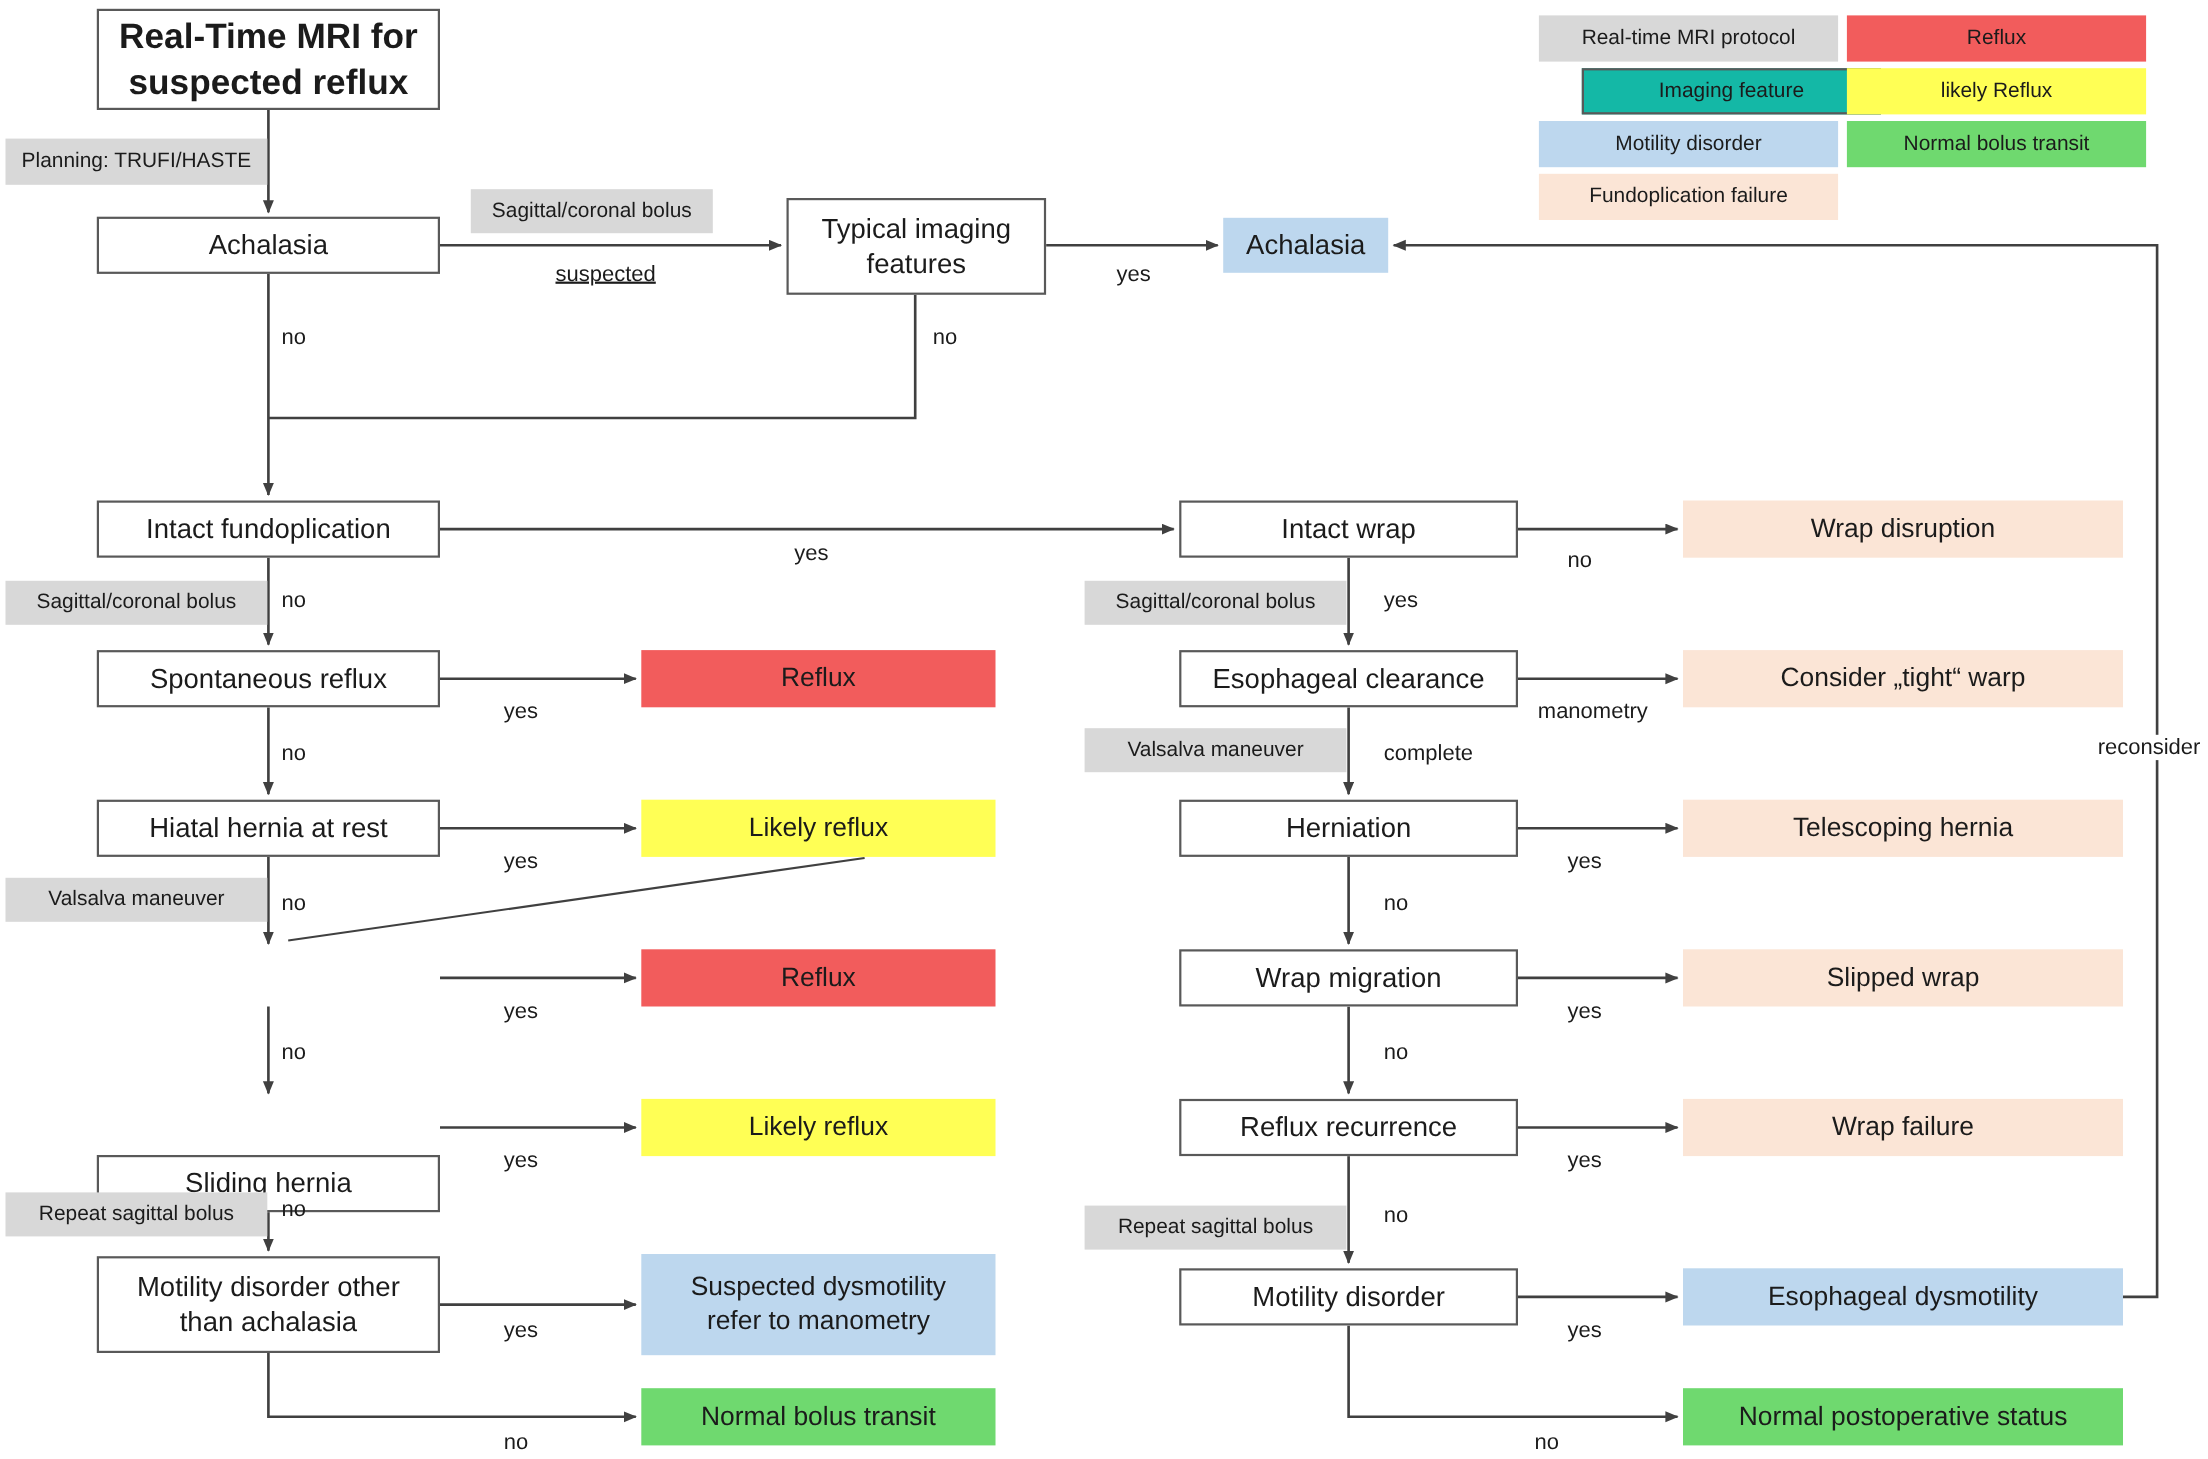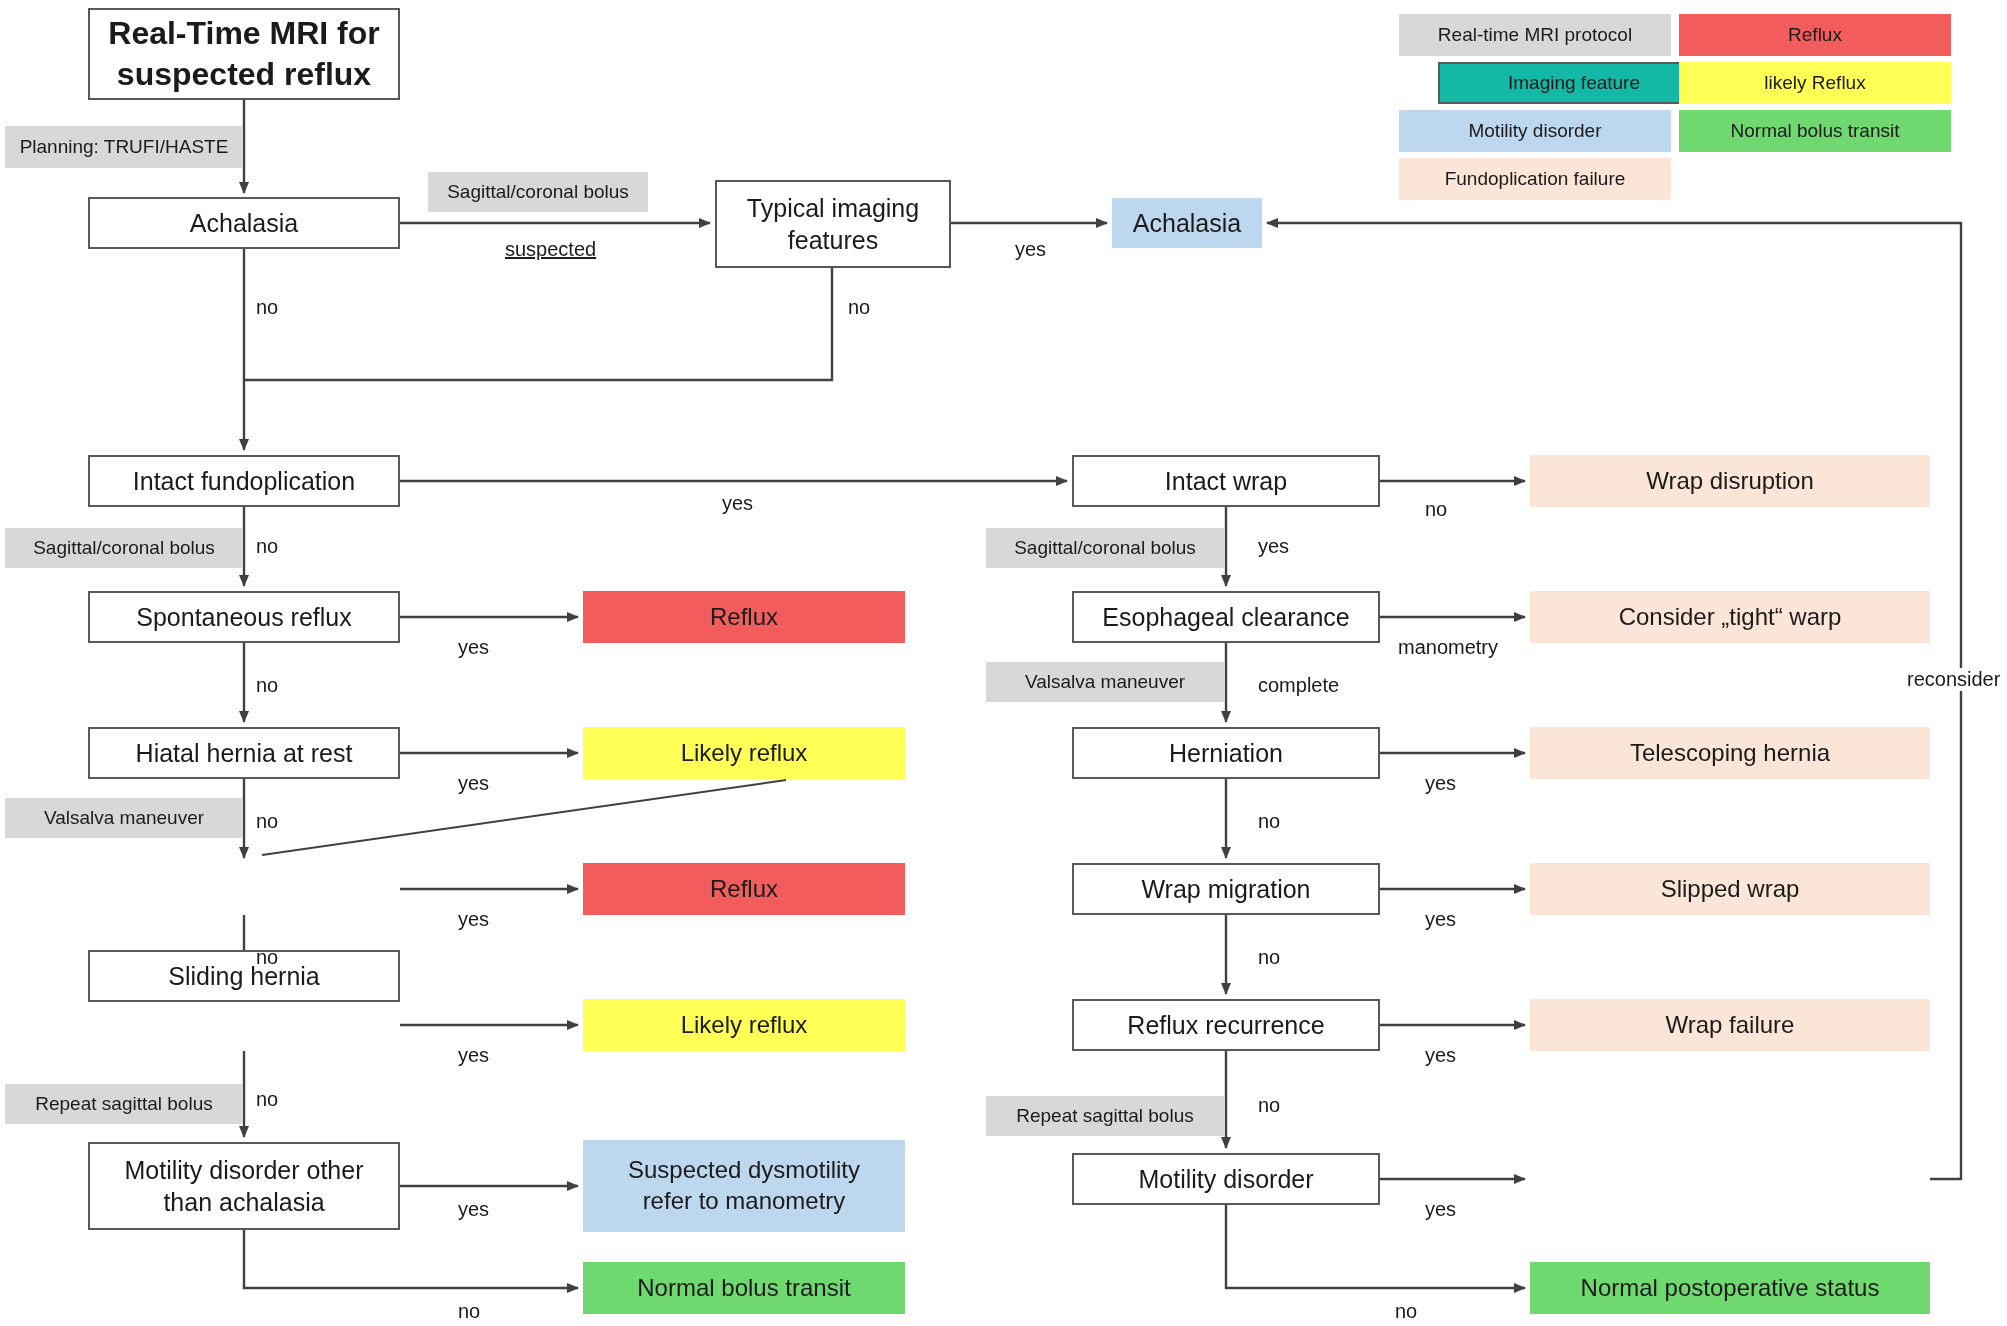--- a/index.html
+++ b/index.html
@@ -93,21 +93,21 @@
   </div>
 
   <div class="box title" style="left:88px;top:8px;width:312px;height:92px;padding:0 14px;">Real-Time MRI for suspected reflux</div>
   <div class="box" style="left:88px;top:197px;width:312px;height:52px;">Achalasia</div>
   <div class="box" style="left:715px;top:180px;width:236px;height:88px;padding:0 10px;">Typical imaging features</div>
   <div class="res c-blue" style="left:1112px;top:198px;width:150px;height:50px;font-size:25px;">Achalasia</div>
 
   <div class="box" style="left:88px;top:455px;width:312px;height:52px;">Intact fundoplication</div>
   <div class="box" style="left:88px;top:591px;width:312px;height:52px;">Spontaneous reflux</div>
   <div class="box" style="left:88px;top:727px;width:312px;height:52px;">Hiatal hernia at rest</div>
-  <div class="box" style="left:88px;top:950px;width:312px;height:52px;">Sliding hernia</div>
+  <div class="box" style="left:88px;top:1050px;width:312px;height:52px;">Sliding hernia</div>
   <div class="box" style="left:88px;top:1142px;width:312px;height:88px;padding:0 20px;">Motility disorder other than achalasia</div>
 
   <div class="res c-red" style="left:583px;top:591px;width:322px;height:52px;">Reflux</div>
   <div class="res c-yellow" style="left:583px;top:727px;width:322px;height:52px;">Likely reflux</div>
   <div class="res c-red" style="left:583px;top:863px;width:322px;height:52px;">Reflux</div>
   <div class="res c-yellow" style="left:583px;top:999px;width:322px;height:52px;">Likely reflux</div>
   <div class="res c-blue" style="left:583px;top:1140px;width:322px;height:92px;padding:0 20px;">Suspected dysmotility refer to manometry</div>
   <div class="res c-green" style="left:583px;top:1262px;width:322px;height:52px;">Normal bolus transit</div>
 
   <div class="box" style="left:1072px;top:455px;width:308px;height:52px;">Intact wrap</div>
@@ -115,20 +115,21 @@
   <div class="box" style="left:1072px;top:727px;width:308px;height:52px;">Herniation</div>
   <div class="box" style="left:1072px;top:863px;width:308px;height:52px;">Wrap migration</div>
   <div class="box" style="left:1072px;top:999px;width:308px;height:52px;">Reflux recurrence</div>
   <div class="box" style="left:1072px;top:1153px;width:308px;height:52px;">Motility disorder</div>
 
   <div class="res c-peach" style="left:1530px;top:455px;width:400px;height:52px;">Wrap disruption</div>
   <div class="res c-peach" style="left:1530px;top:591px;width:400px;height:52px;">Consider „tight“ warp</div>
   <div class="res c-peach" style="left:1530px;top:727px;width:400px;height:52px;">Telescoping hernia</div>
   <div class="res c-peach" style="left:1530px;top:863px;width:400px;height:52px;">Slipped wrap</div>
   <div class="res c-peach" style="left:1530px;top:999px;width:400px;height:52px;">Wrap failure</div>
+  <div class="res c-blue" style="left:1530px;top:1153px;width:400px;height:52px;">Esophageal dysmotility</div>
   <div class="res c-green" style="left:1530px;top:1262px;width:400px;height:52px;">Normal postoperative status</div>
 
   <div class="gl" style="left:5px;top:126px;width:238px;height:42px;">Planning: TRUFI/HASTE</div>
   <div class="gl" style="left:428px;top:172px;width:220px;height:40px;">Sagittal/coronal bolus</div>
   <div class="gl" style="left:5px;top:528px;width:238px;height:40px;">Sagittal/coronal bolus</div>
   <div class="gl" style="left:986px;top:528px;width:238px;height:40px;">Sagittal/coronal bolus</div>
   <div class="gl" style="left:5px;top:798px;width:238px;height:40px;">Valsalva maneuver</div>
   <div class="gl" style="left:986px;top:662px;width:238px;height:40px;">Valsalva maneuver</div>
   <div class="gl" style="left:5px;top:1084px;width:238px;height:40px;">Repeat sagittal bolus</div>
   <div class="gl" style="left:986px;top:1096px;width:238px;height:40px;">Repeat sagittal bolus</div>

